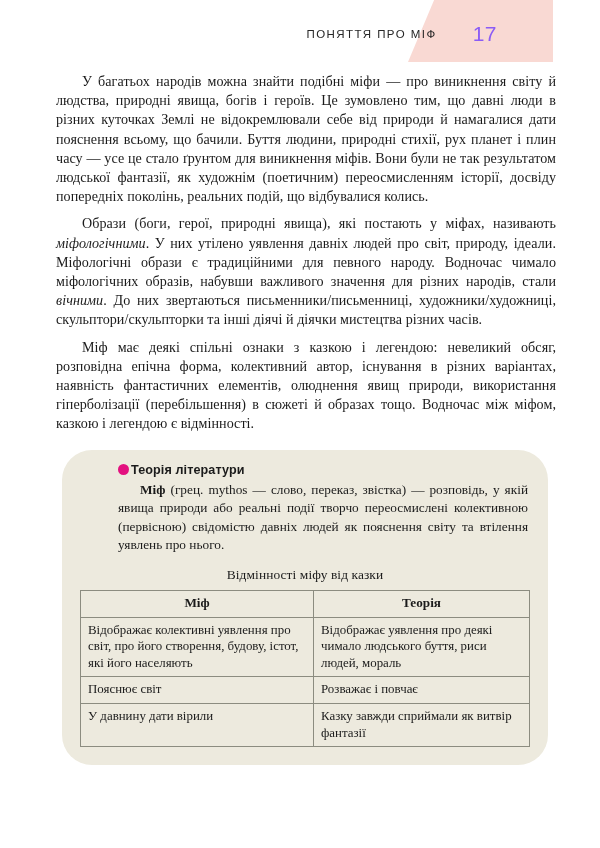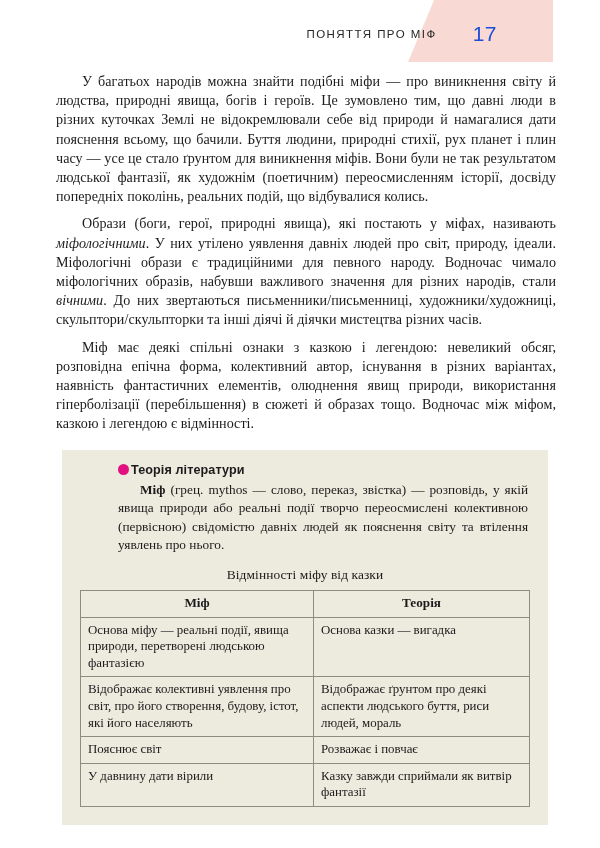--- a/index.html
+++ b/index.html
@@ -50,21 +50,21 @@
     text-transform: uppercase;
     white-space: nowrap;
     position: relative;
     z-index: 2;
     margin-right: 36px;
     margin-top: 6px;
   }
   .page-number {
     font-family: "Liberation Sans", "DejaVu Sans", sans-serif;
     font-size: 21px;
-    color: #1d4ed8;
+    color: #8b5cf6;
     position: relative;
     z-index: 2;
     margin-right: 56px;
     margin-top: 6px;
     letter-spacing: 0.5px;
   }
 
   
   .content {
     padding: 0 44px 0 56px;
@@ -85,20 +85,21 @@
     font-style: italic;
   }
 
   
   .theory-box {
     margin: 16px 0 0 6px;
     width: 486px;
     background: #edeade;
     padding: 13px 18px 18px 18px;
     box-sizing: border-box;
+    border-radius: 30px;
   }
   .theory-head {
     display: flex;
     align-items: center;
     gap: 2px;
     margin: 0 0 4px 38px;
   }
   .bullet-dot {
     width: 11px;
     height: 11px;
@@ -205,26 +206,22 @@
         <col class="c2">
       </colgroup>
       <thead>
         <tr>
           <th>Міф</th>
           <th>Теорія</th>
         </tr>
       </thead>
       <tbody>
         <tr>
-          <td>Основа міфу — реальні події, явища природи, перетворені людською фантазією</td>
-          <td>Основа казки — вигадка</td>
-        </tr>
-        <tr>
           <td>Відображає колективні уявлення про світ, про його створення, будову, істот, які його населяють</td>
-          <td>Відображає ґрунтом про деякі аспекти людського буття, риси людей, мораль</td>
+          <td>Відображає уявлення про деякі чимало людського буття, риси людей, мораль</td>
         </tr>
         <tr>
           <td>Пояснює світ</td>
           <td>Розважає і повчає</td>
         </tr>
         <tr>
           <td>У давнину дати вірили</td>
           <td>Казку завжди сприймали як витвір фантазії</td>
         </tr>
       </tbody>

